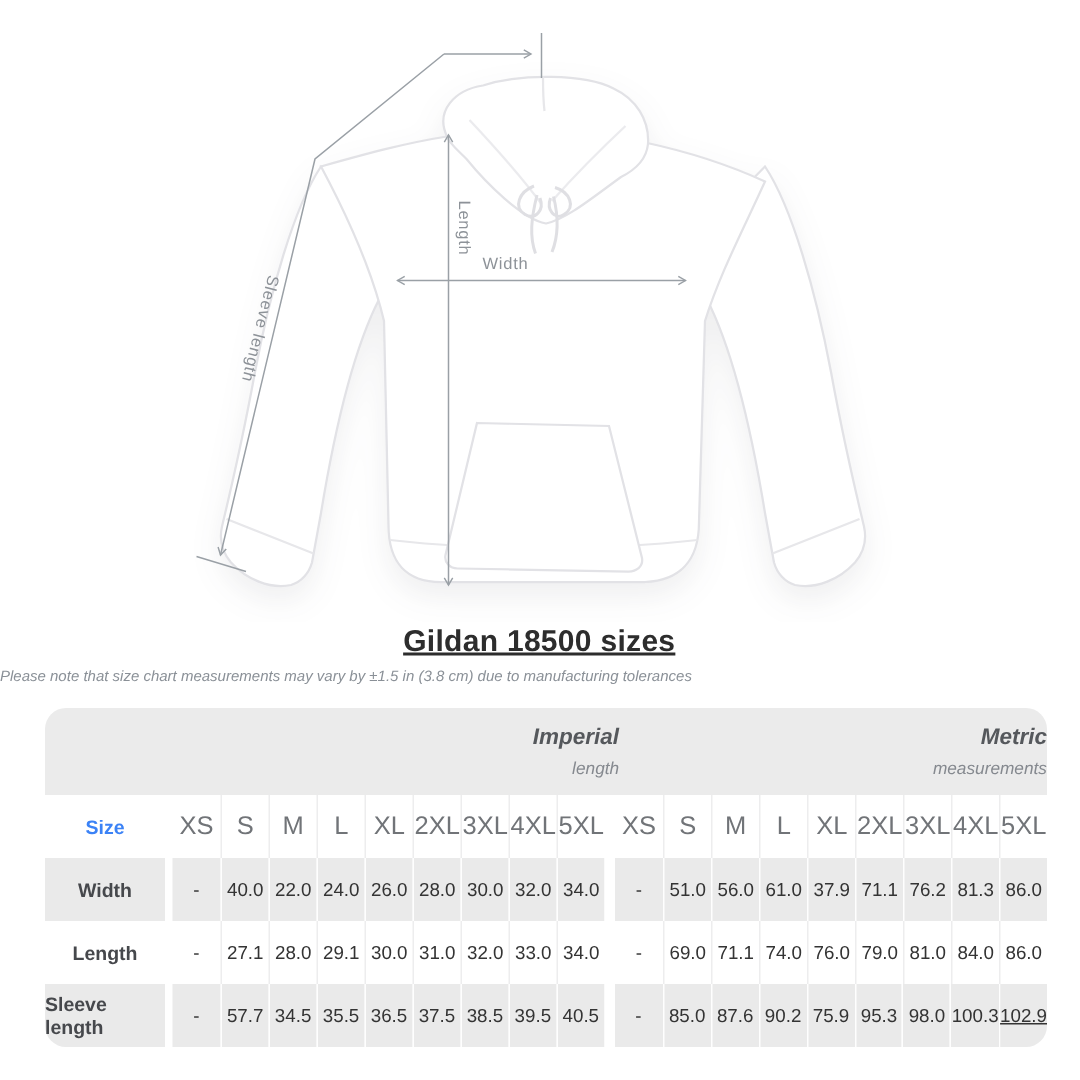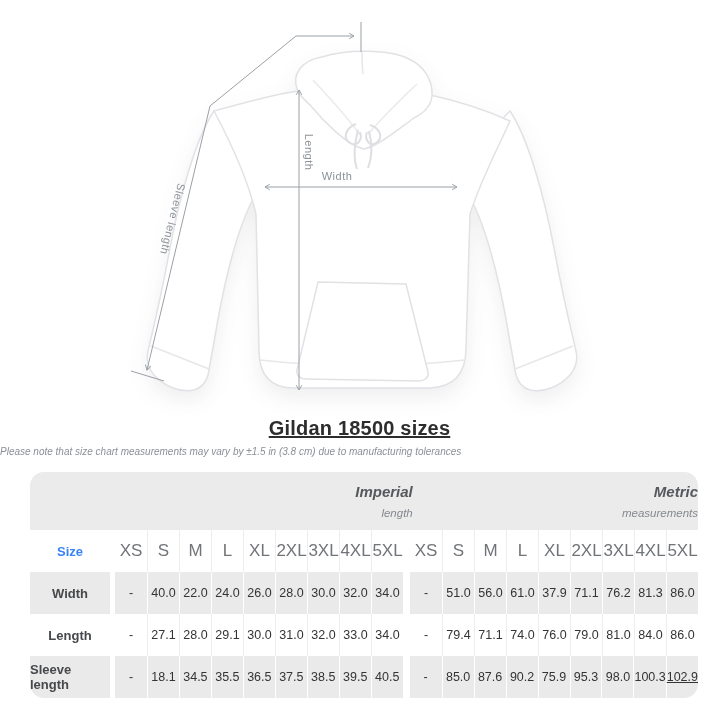--- a/index.html
+++ b/index.html
@@ -196,35 +196,35 @@
       <div class="c v">27.1</div>
       <div class="c v">28.0</div>
       <div class="c v">29.1</div>
       <div class="c v">30.0</div>
       <div class="c v">31.0</div>
       <div class="c v">32.0</div>
       <div class="c v">33.0</div>
       <div class="c v">34.0</div>
       <div class="gap"></div>
       <div class="c">-</div>
-      <div class="c v">79.4</div>
+      <div class="c v">69.0</div>
       <div class="c v">71.1</div>
       <div class="c v">74.0</div>
       <div class="c v">76.0</div>
       <div class="c v">79.0</div>
       <div class="c v">81.0</div>
       <div class="c v">84.0</div>
       <div class="c v">86.0</div>
     </div>
 
     <div class="trow stripe last">
       <div class="c label">Sleeve length</div>
       <div class="gap"></div>
       <div class="c">-</div>
-      <div class="c v">18.1</div>
+      <div class="c v">57.7</div>
       <div class="c v">34.5</div>
       <div class="c v">35.5</div>
       <div class="c v">36.5</div>
       <div class="c v">37.5</div>
       <div class="c v">38.5</div>
       <div class="c v">39.5</div>
       <div class="c v">40.5</div>
       <div class="gap"></div>
       <div class="c">-</div>
       <div class="c v">85.0</div>

